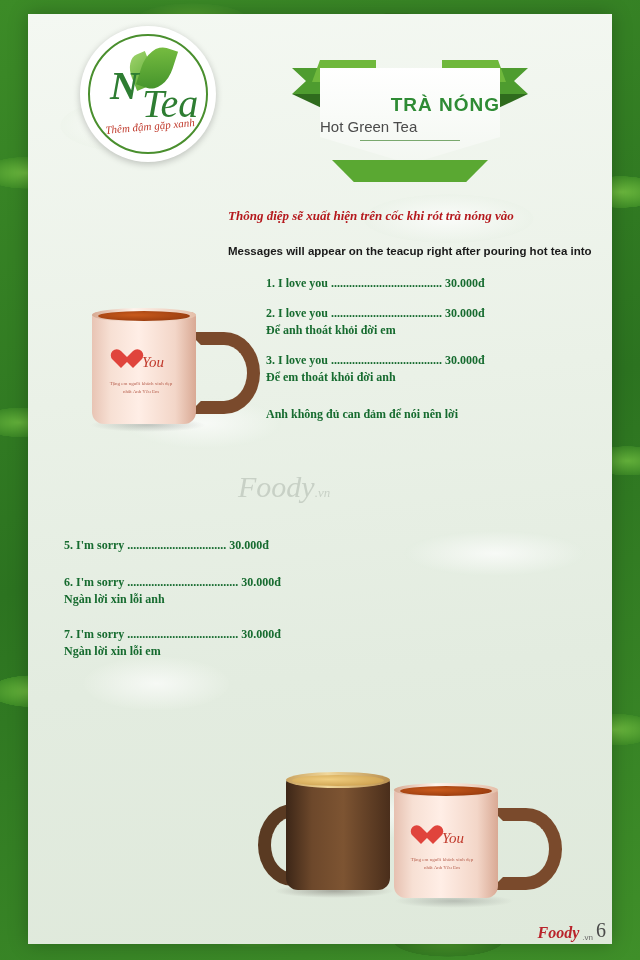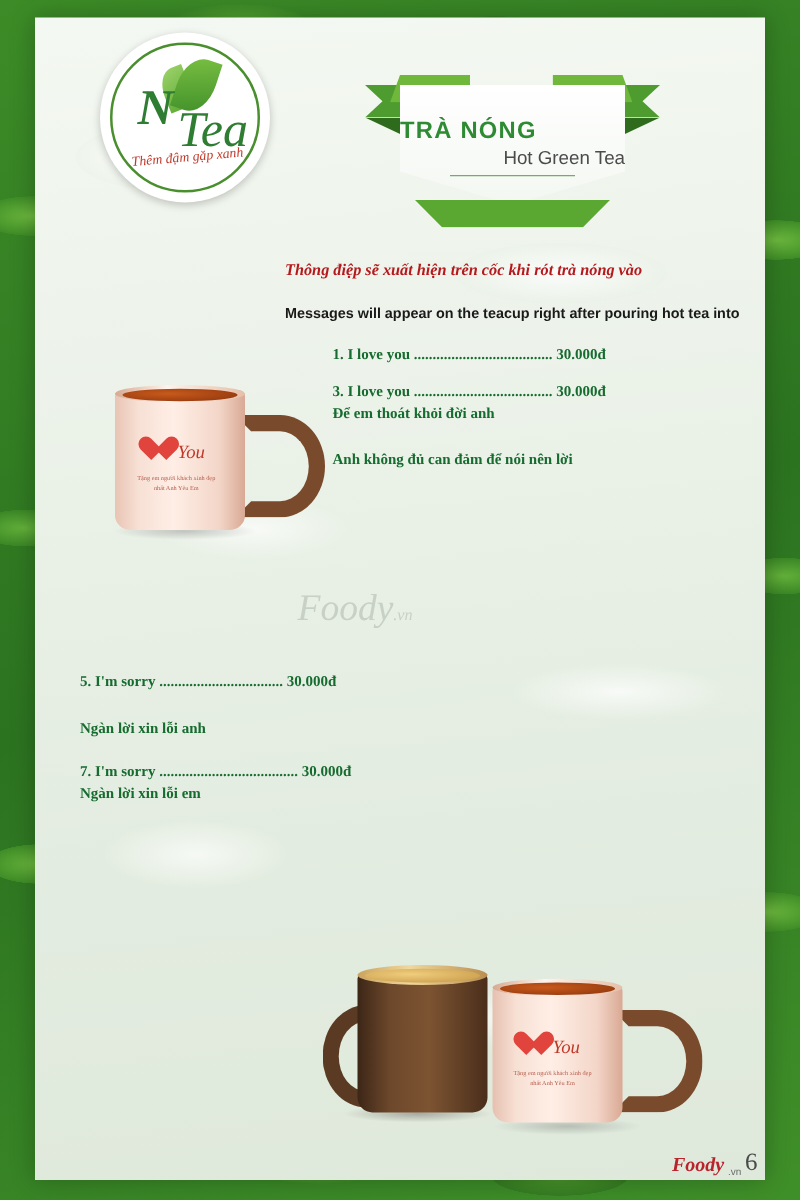--- a/index.html
+++ b/index.html
@@ -200,33 +200,33 @@
     width: 64px;
     height: 22px;
     background: #6fb83c;
     clip-path: polygon(0 0, calc(100% - 8px) 0, 100% 100%, 0 100%);
   }
   .ribbon-ttl {
     position: absolute;
     left: 28px;
     top: 34px;
     width: 180px;
-    text-align: left;
+    text-align: right;
     font-family: "Liberation Sans", sans-serif;
     font-weight: bold;
     font-size: 19px;
     letter-spacing: 1px;
     color: #2e8b34;
   }
   .ribbon-sub {
     position: absolute;
     left: 28px;
     top: 58px;
     width: 180px;
-    text-align: right;
+    text-align: left;
     font-family: "Liberation Sans", sans-serif;
     font-size: 15px;
     color: #4b4b4b;
   }
   .ribbon-underline {
     position: absolute;
     left: 68px;
     top: 80px;
     width: 100px;
     height: 1px;
@@ -500,38 +500,43 @@
   <div class="you">You</div>
   <div class="tiny">Tặng em người khách xinh đẹp nhất Anh Yêu Em</div>
 </div>
 
 <div class="list-upper">
   <div class="item">
     <div class="item-main">1. I love you ..................................... 30.000đ</div>
     <div class="item-sub"></div>
   </div>
   <div class="item">
+    <div class="item-main">2. I love you ..................................... 30.000đ</div>
+    <div class="item-sub">Để anh thoát khỏi đời em</div>
+  </div>
+  <div class="item">
     <div class="item-main">3. I love you ..................................... 30.000đ</div>
     <div class="item-sub">Để em thoát khỏi đời anh</div>
   </div>
   <div class="item" style="margin-top:22px;">
     <div class="item-sub">Anh không đủ can đảm để nói nên lời</div>
   </div>
 </div>
 
 <div class="watermark">
   <span>Foody</span><small>.vn</small>
 </div>
 
 <div class="list-lower">
   <div class="item" style="margin-bottom:22px;">
     <div class="item-main">5. I'm sorry  ................................. 30.000đ</div>
     <div class="item-sub"></div>
   </div>
   <div class="item" style="margin-bottom:20px;">
+    <div class="item-main">6. I'm sorry ..................................... 30.000đ</div>
     <div class="item-sub">Ngàn lời xin lỗi anh</div>
   </div>
   <div class="item" style="margin-bottom:20px;">
     <div class="item-main">7. I'm sorry ..................................... 30.000đ</div>
     <div class="item-sub">Ngàn lời xin lỗi em</div>
   </div>
 </div>
 
 <div class="cup" id="cup-dark">
   <div class="shadow"></div>

